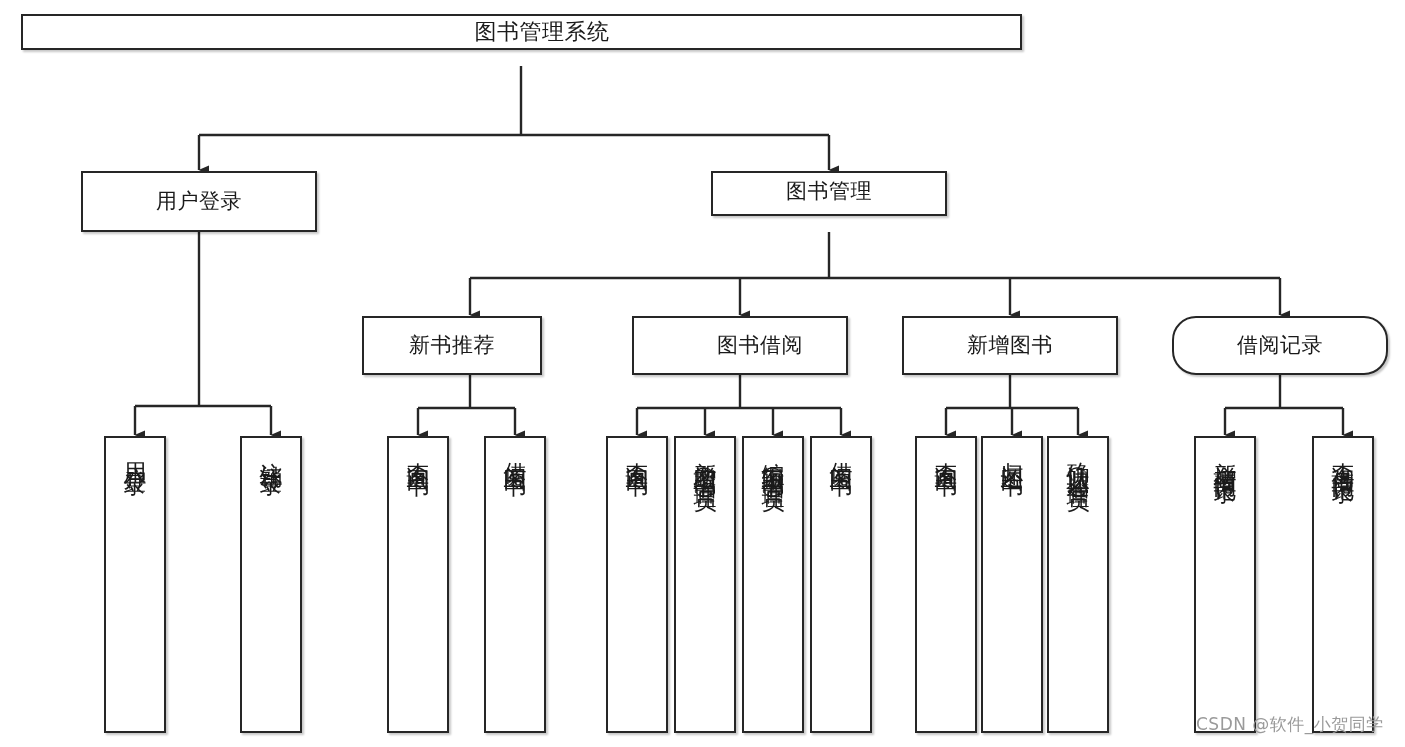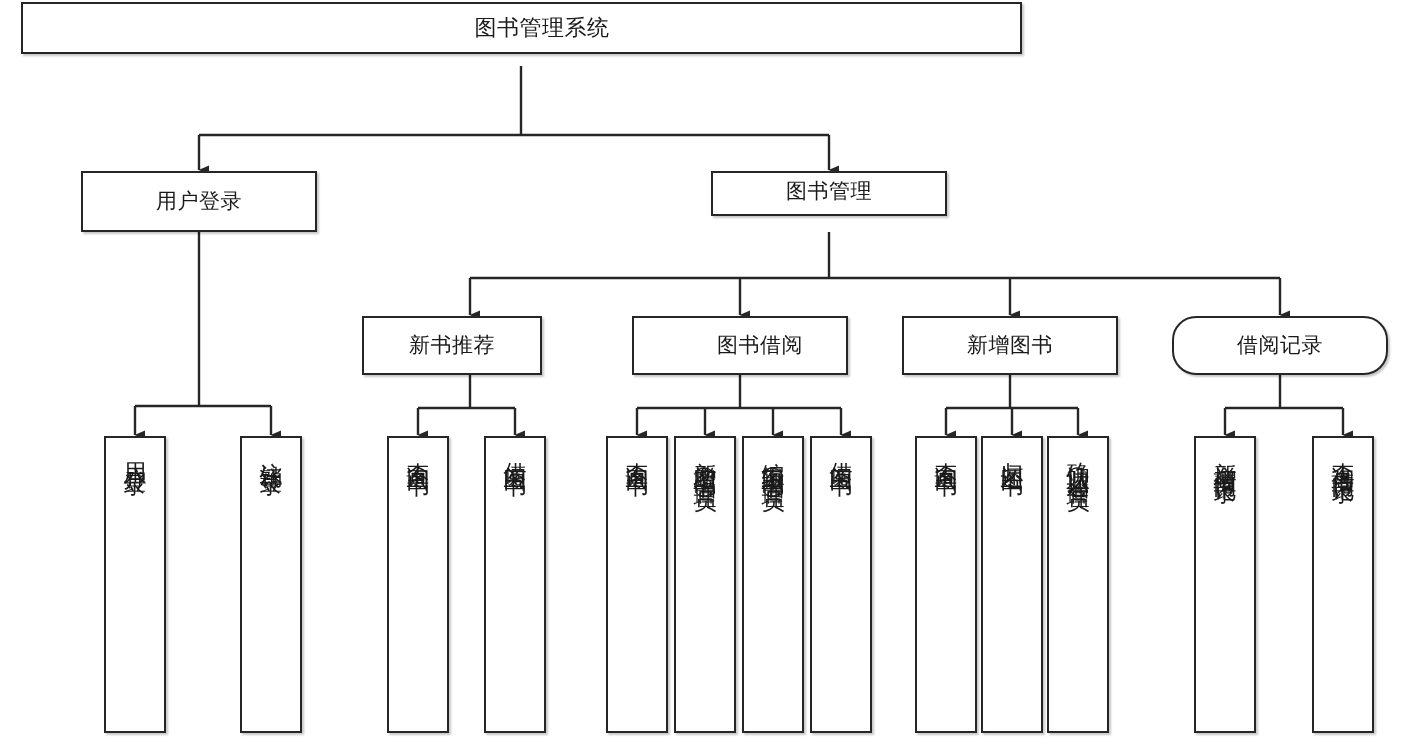--- a/index.html
+++ b/index.html
@@ -108,21 +108,21 @@
         <path d="M 1012 408 L 1012 435" stroke="#262626" stroke-width="2.4" fill="none" marker-end="url(#arrowhead)"></path>
         <path d="M 1078 408 L 1078 435" stroke="#262626" stroke-width="2.4" fill="none" marker-end="url(#arrowhead)"></path>
         <path d="M 1280 375 L 1280 408" stroke="#262626" stroke-width="2.4" fill="none"></path>
         <path d="M 1225 408 L 1343 408" stroke="#262626" stroke-width="2.4" fill="none"></path>
         <path d="M 1225 408 L 1225 435" stroke="#262626" stroke-width="2.4" fill="none" marker-end="url(#arrowhead)"></path>
         <path d="M 1343 408 L 1343 435" stroke="#262626" stroke-width="2.4" fill="none" marker-end="url(#arrowhead)"></path>
       </g>
   </svg>
 
   <div id="nodes-layer">
-      <div class="node horiz root" style="left: 21px; top: 2px; width: 1001px; height: 52px; padding-left: 41px;">
+      <div class="node horiz root" style="left: 21px; top: 14px; width: 1001px; height: 36px; padding-left: 41px;">
         <span class="node-label">图书管理系统</span>
       </div>
       <div class="node horiz" style="left: 81px; top: 171px; width: 236px; height: 61px;">
         <span class="node-label">用户登录</span>
       </div>
       <div class="node horiz" style="left: 711px; top: 171px; width: 236px; height: 45px; font-family: Liberation Mono, monospace;">
         <span class="node-label">图书管理</span>
       </div>
       <div class="node horiz" style="left: 362px; top: 316px; width: 180px; height: 59px; text-align: center;">
         <span class="node-label">新书推荐</span>
@@ -170,13 +170,14 @@
         <span class="node-label">确认归还（管理员）</span>
       </div>
       <div class="node vert" style="left: 1194px; top: 436px; width: 62px; height: 297px;">
         <span class="node-label">新增借阅记录</span>
       </div>
       <div class="node vert" style="left: 1312px; top: 436px; width: 62px; height: 297px;">
         <span class="node-label">查询借阅记录</span>
       </div>
     </div>
 
+  <div class="watermark" style="left: 1196px; top: 713px;">CSDN @软件_小贺同学</div>
 </div>
 
 </body></html>

